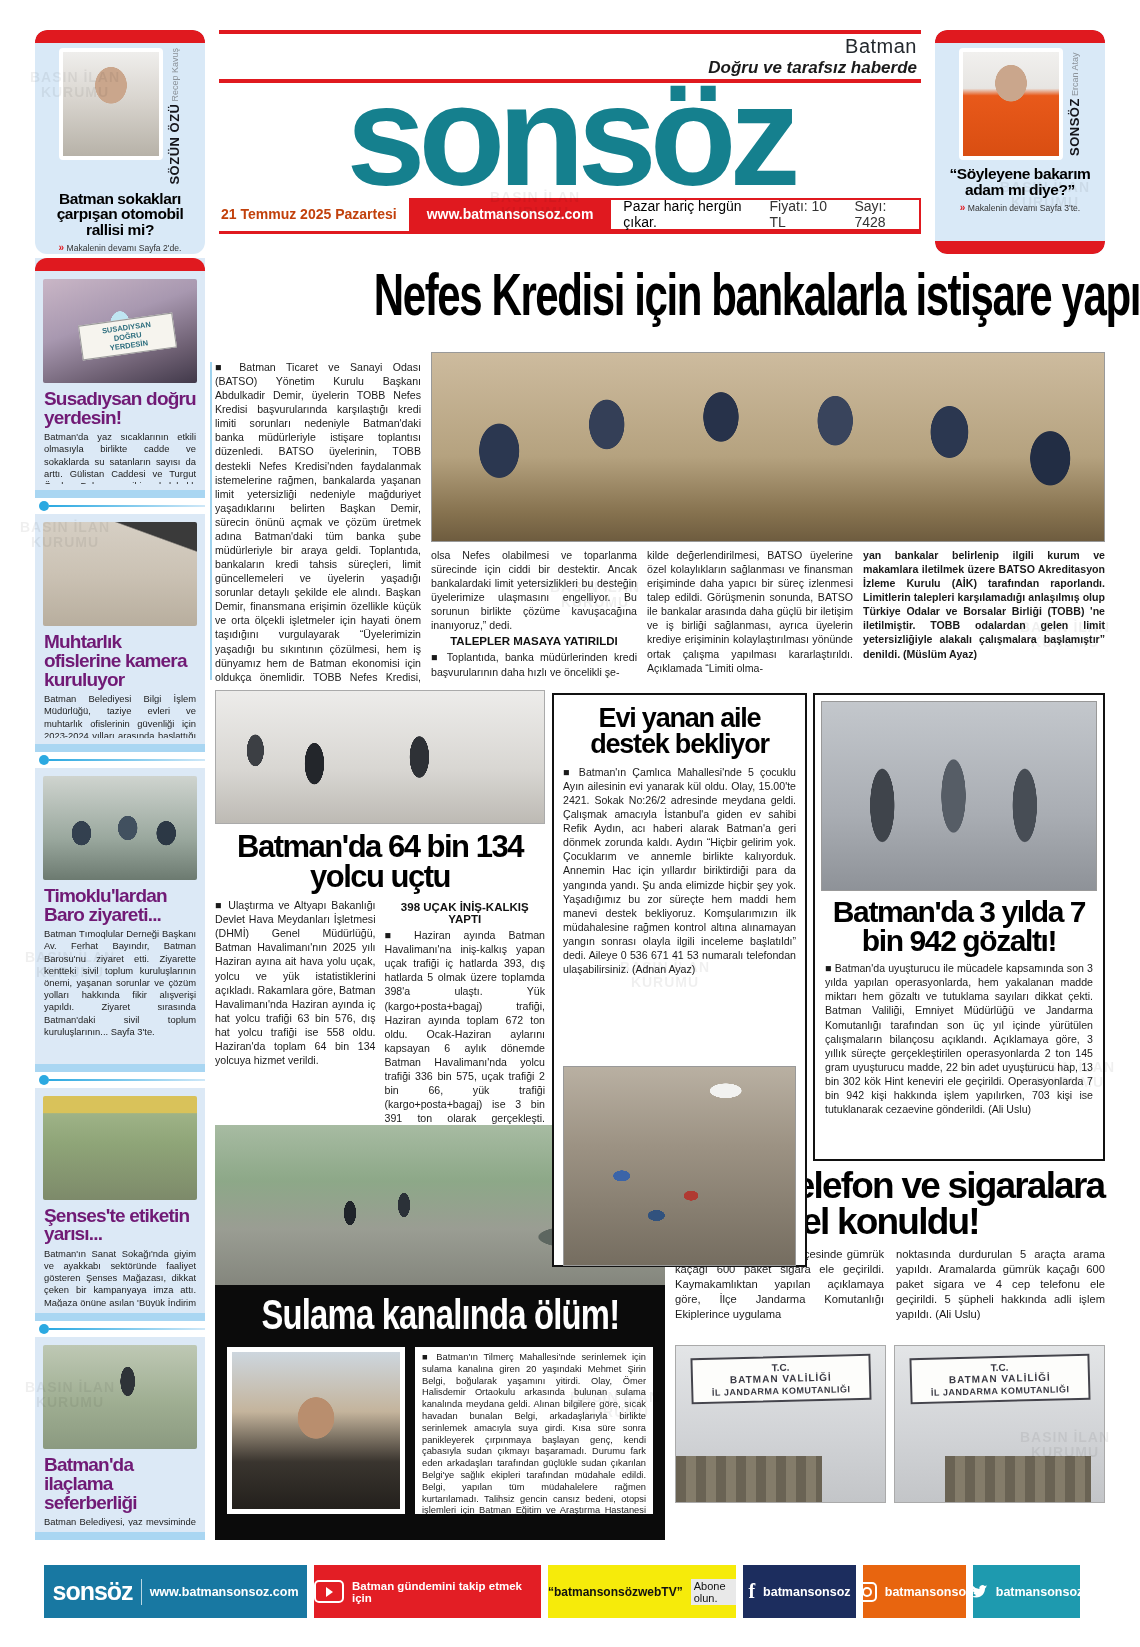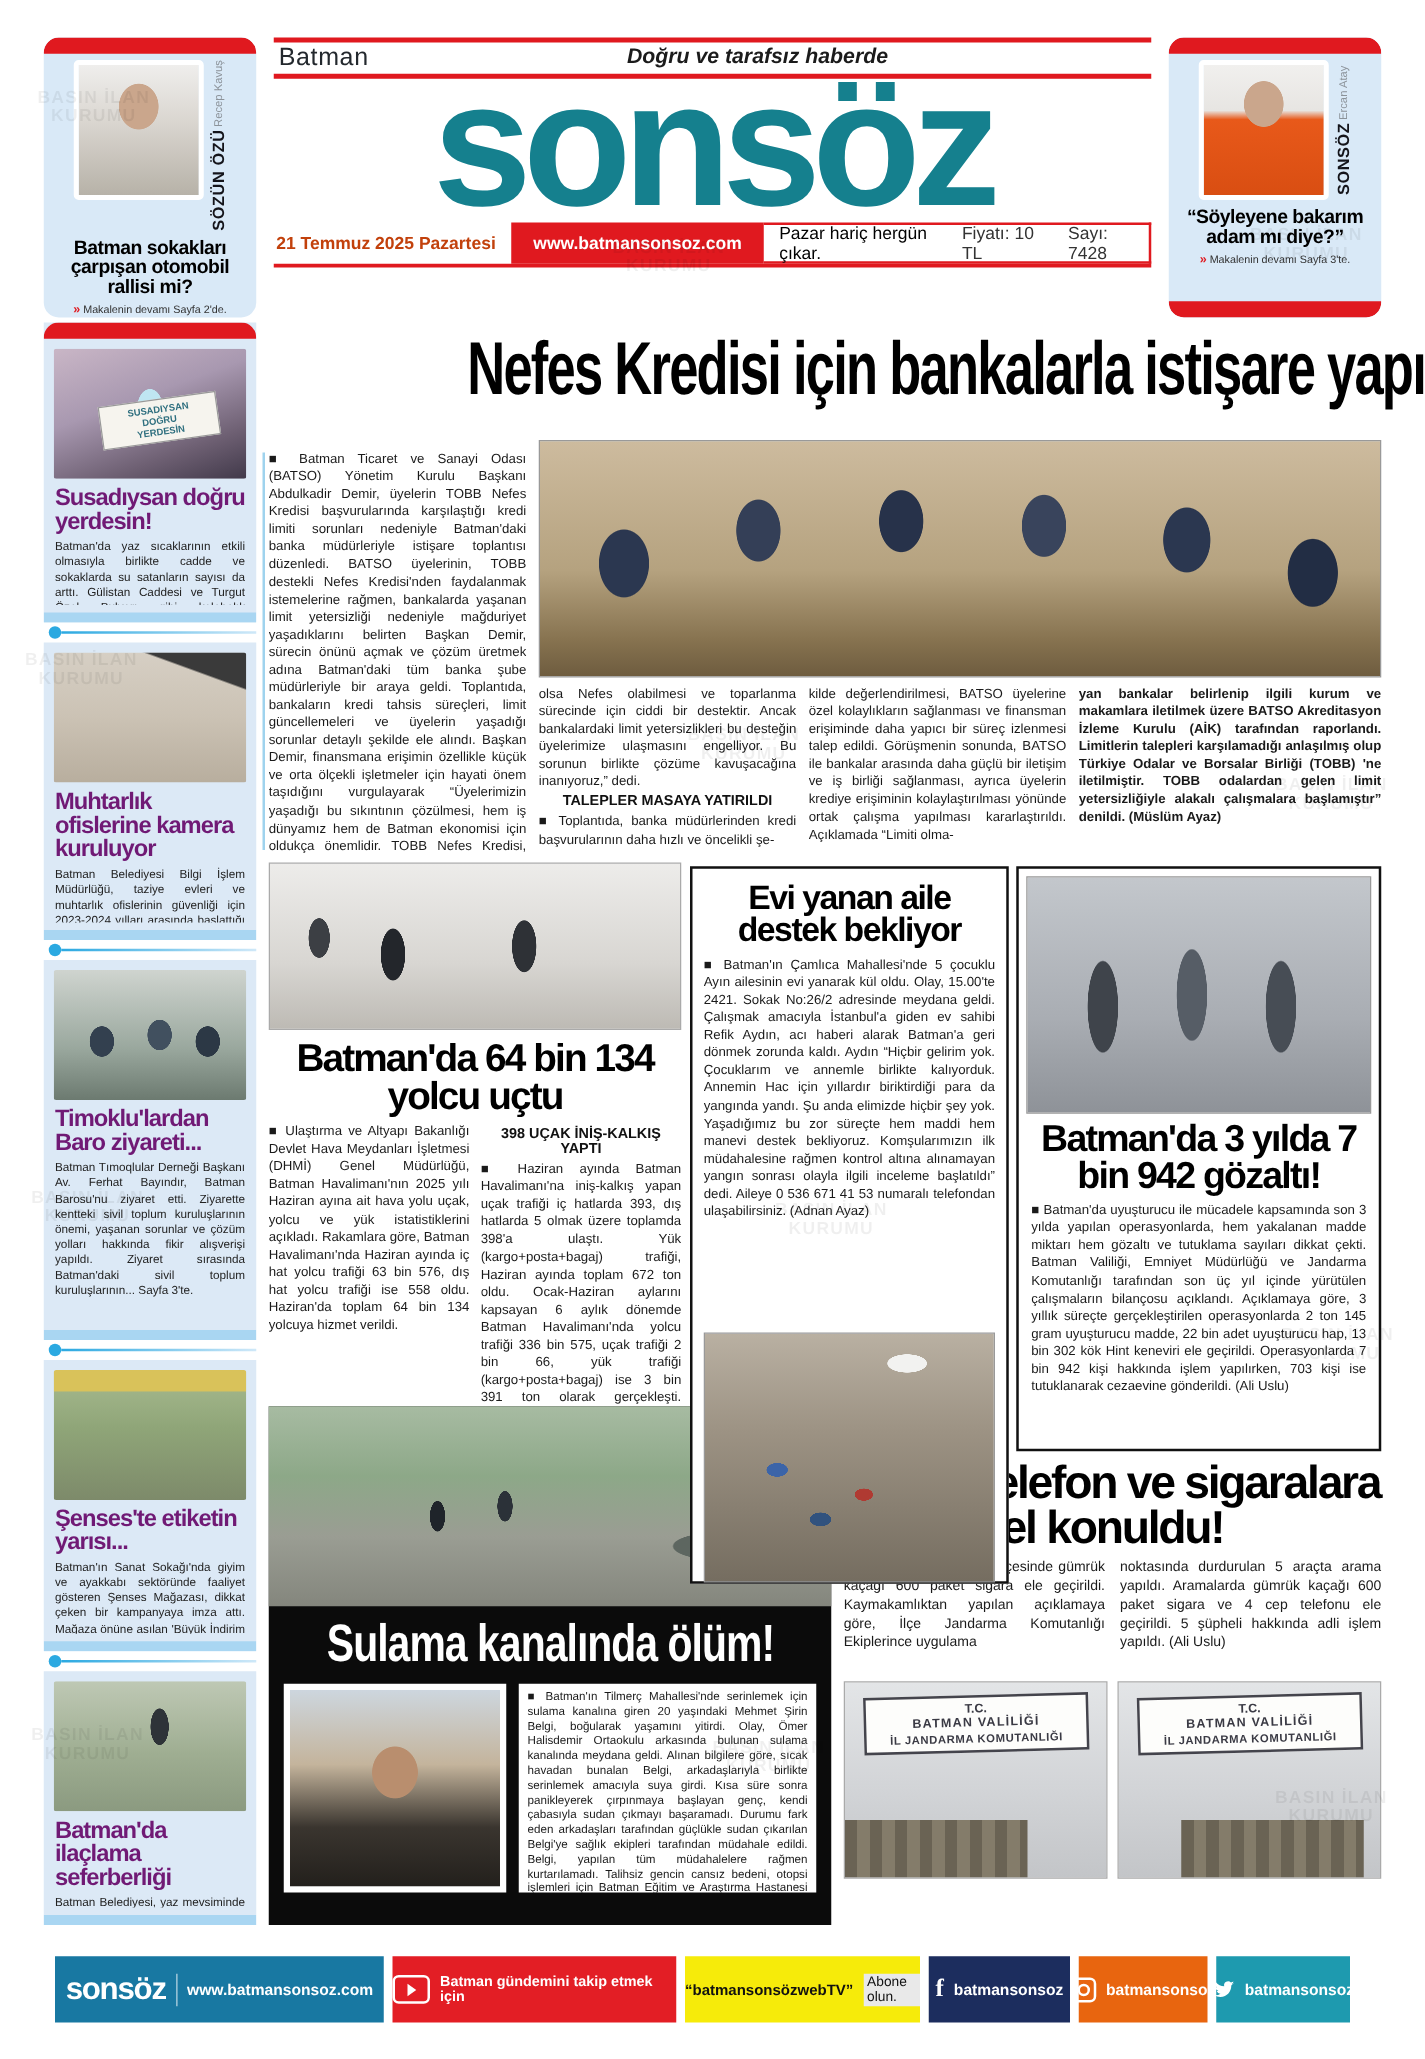--- a/index.html
+++ b/index.html
@@ -20,21 +20,21 @@
   .ph-ercan{background:radial-gradient(26px 30px at 50% 30%,#caa68c 60%,transparent 62%),linear-gradient(180deg,#f1f0ee 0%,#e7e5e2 35%,#e8591a 42%,#d94e12 100%);}
   .vstrip{writing-mode:vertical-rl;transform:rotate(180deg);display:flex;align-items:center;justify-content:center;gap:2px;}
   .vauthor{font-size:9px;color:#8b9299;}
   .vcol{font-size:13px;font-weight:800;color:#14141a;letter-spacing:.5px;}
   .ctitle{font-weight:800;font-size:15.5px;line-height:1.02;text-align:center;color:#000000;margin:6px 0 4px;letter-spacing:-.4px;}
   .cmore{font-size:8.6px;color:#333;text-align:center;margin-bottom:4px;}
   .cmore b{color:#e0191f;font-size:10px;}
   
   .mast{flex:1;display:flex;flex-direction:column;}
   .rule{height:4px;background:#e0191f;}
-  .mrow1{display:flex;padding:1px 4px;}
+  .mrow1{display:flex;align-items:flex-end;padding:1px 4px;flex-direction:column;}
   .mcity{font-size:20px;color:#23282d;letter-spacing:.5px;}
   .mtag{flex:1;text-align:center;font-size:17px;font-style:italic;font-weight:700;color:#1b1b1b;}
   .mlogo{text-align:center;font-size:142px;font-weight:800;color:#15808e;letter-spacing:-7px;line-height:.8;margin:-4px 0 2px;}
   .minfo{display:flex;align-items:stretch;height:33px;border-bottom:3px solid #e0191f;margin-top:3px;font-size:14px;}
   .inf-date{display:flex;align-items:center;padding:0 12px 0 2px;font-weight:700;color:#c2410c;}
   .inf-www{background:#e0191f;color:#fff;font-weight:700;display:flex;align-items:center;padding:0 18px;}
   .inf-right{display:flex;flex:1;border:2px solid #e0191f;border-left:none;}
   .inf-seg{display:flex;align-items:center;padding:0 12px;}
   .inf-sched{color:#000000;}
   .inf-price,.inf-issue{color:#333;}

